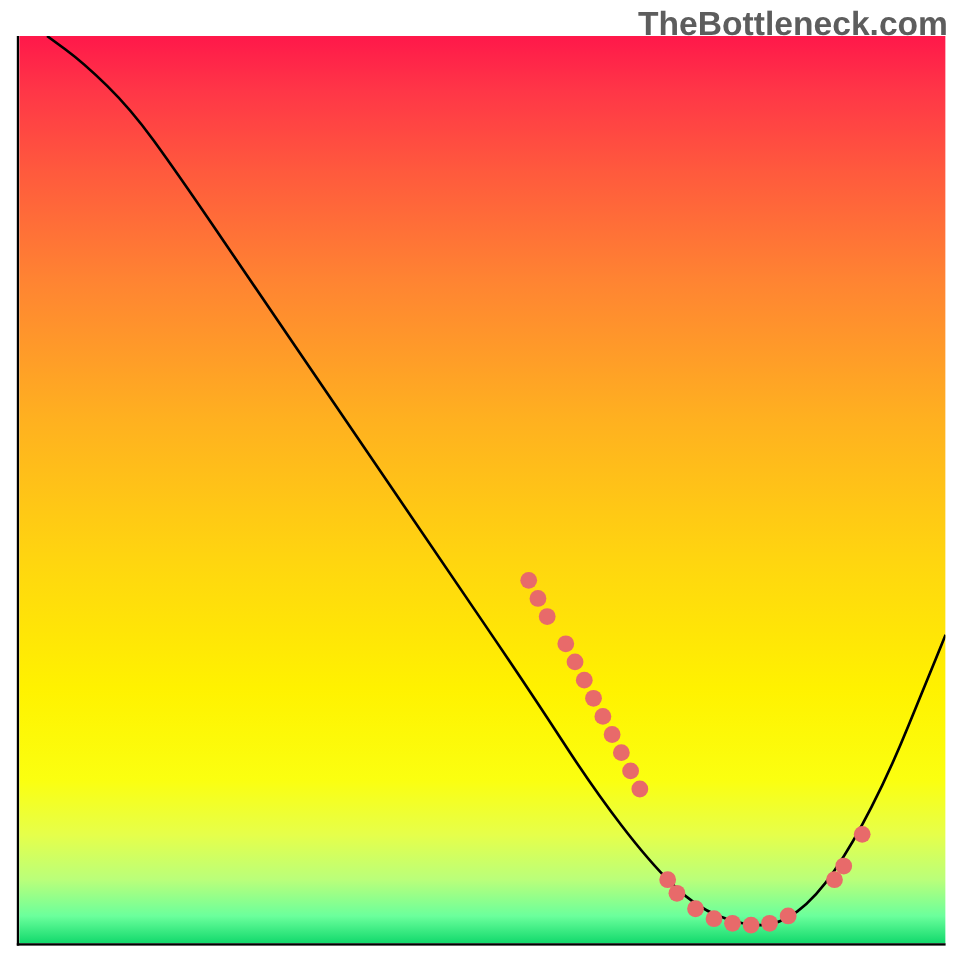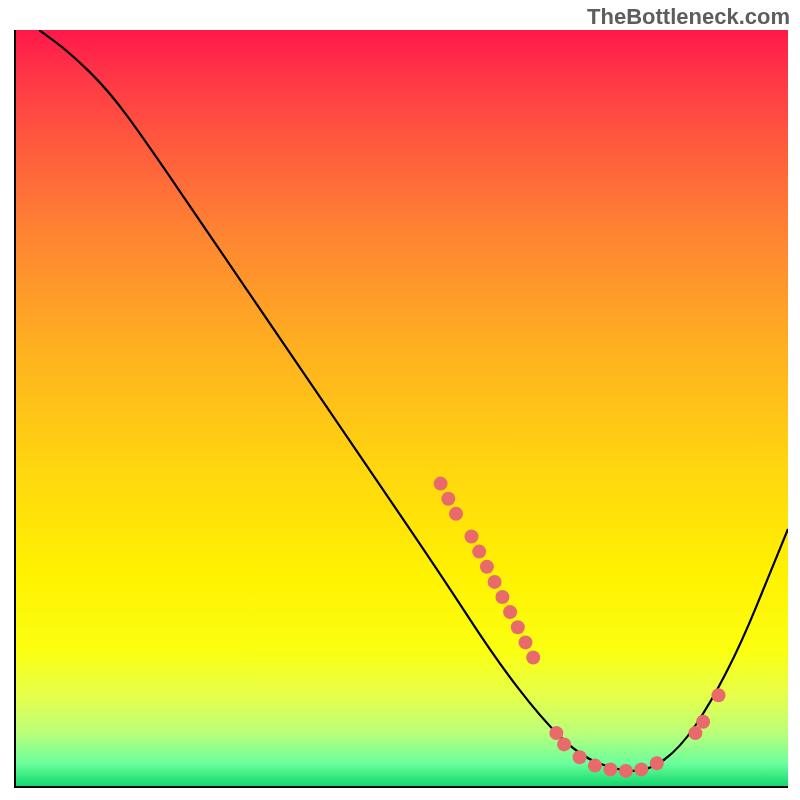--- a/index.html
+++ b/index.html
@@ -12,21 +12,21 @@
   }
   .container {
     position: relative;
     width: 800px;
     height: 800px;
   }
   .watermark {
     position: absolute;
     top: 4px;
     right: 10px;
-    font-size: 22px;
+    font-size: 28px;
     font-weight: bold;
     color: #5d5d5d;
     z-index: 10;
   }
   .plot-area {
     position: absolute;
     left: 14px;
     top: 30px;
     width: 772px;
     height: 756px;

